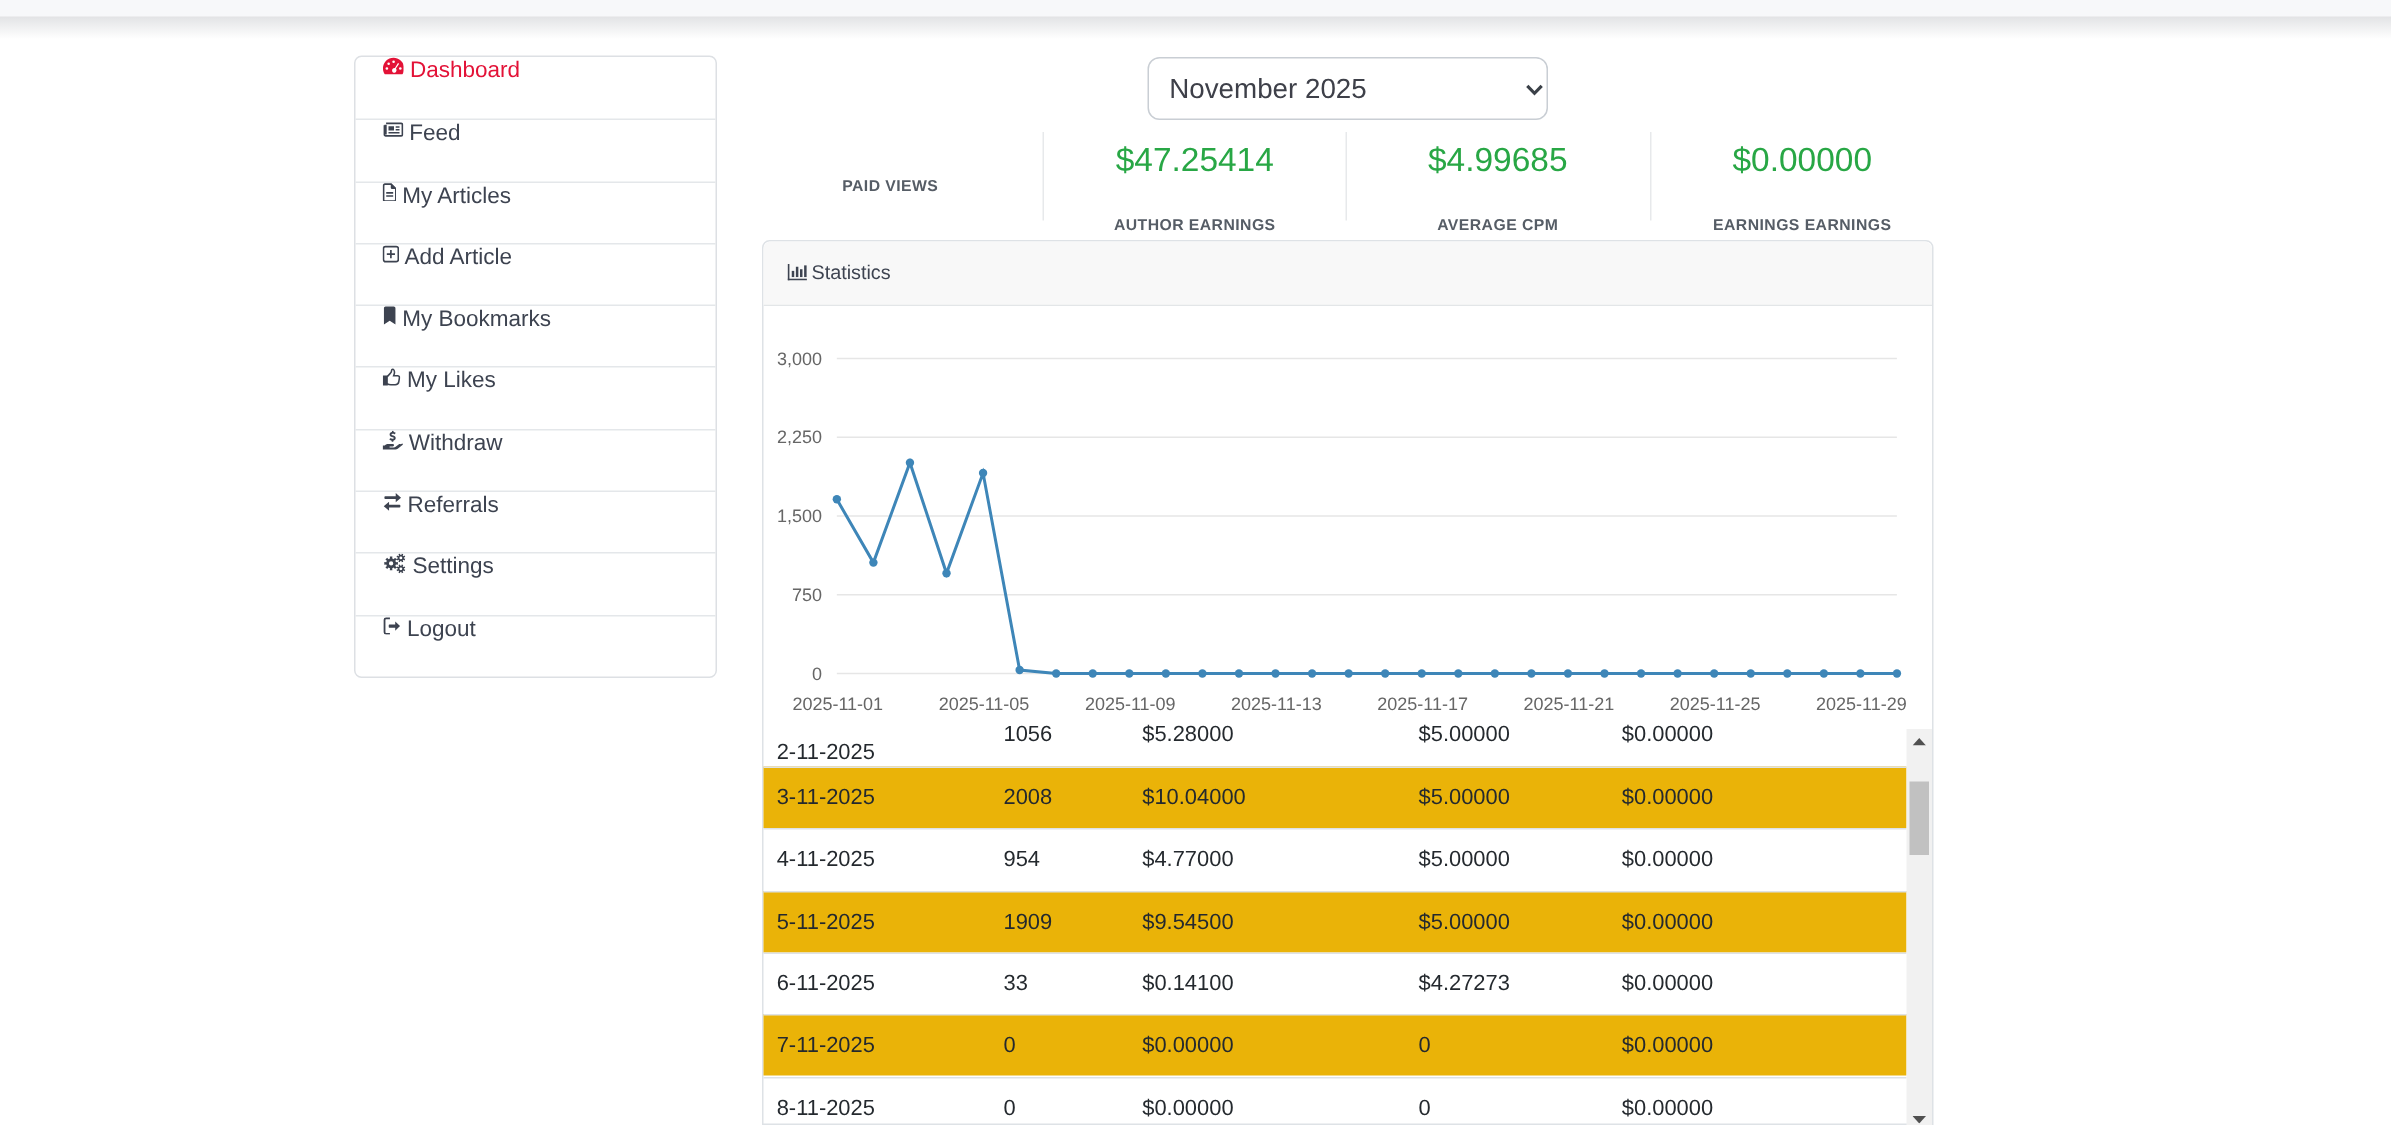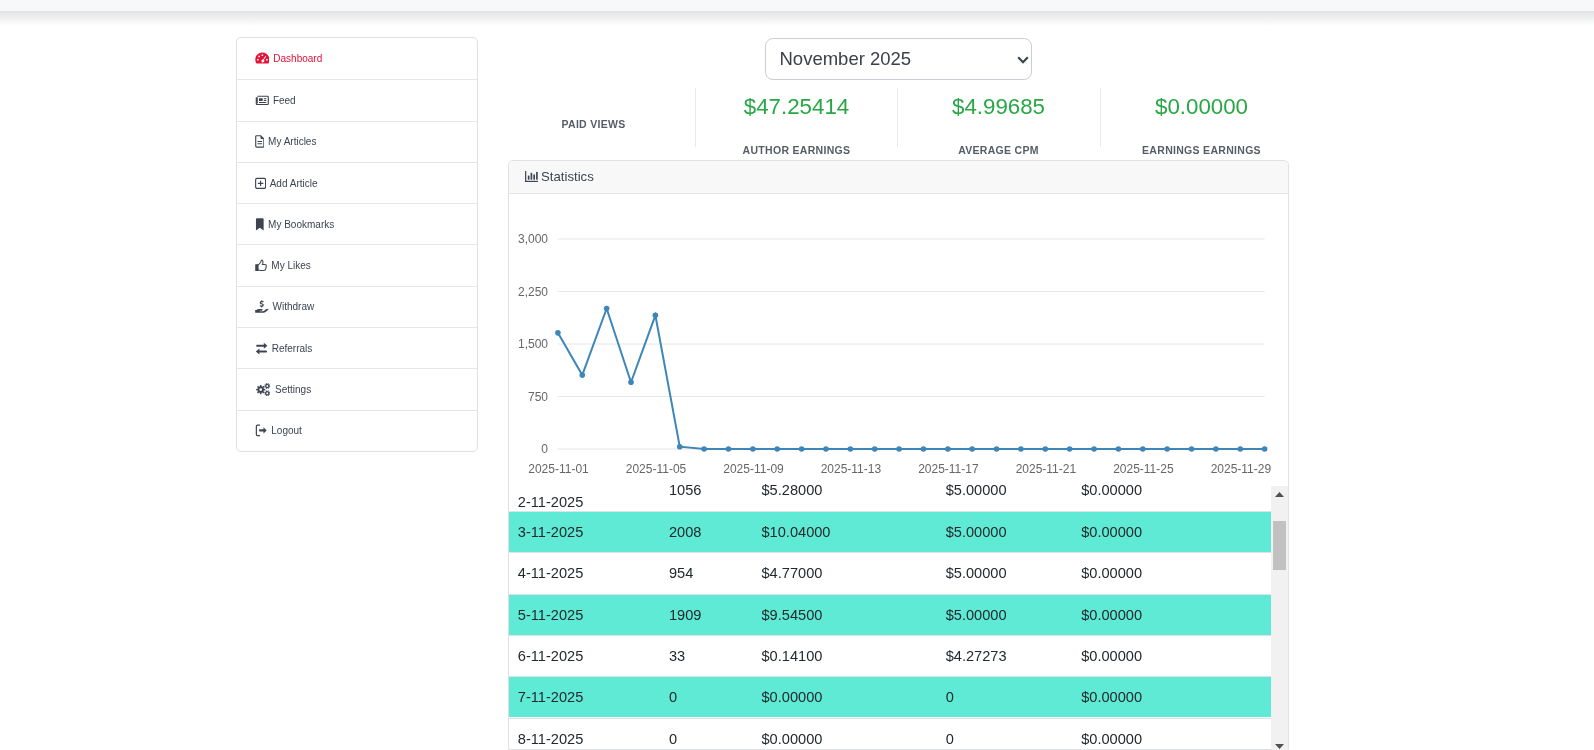--- a/index.html
+++ b/index.html
@@ -2,39 +2,39 @@
 <html><head>
 <meta charset="utf-8">
 <style>
 *{margin:0;padding:0;box-sizing:border-box}
 html,body{width:1594px;height:750px;background:#fff;font-family:"Liberation Sans",sans-serif;position:relative;overflow:hidden}
 .abs{position:absolute}
 .navbar{position:absolute;top:0;left:0;width:1594px;height:11px;background:#f7f8fa}
 .navshadow{position:absolute;top:11px;left:0;width:1594px;height:15px;background:linear-gradient(to bottom,rgba(110,115,125,0.20),rgba(110,115,125,0))}
 
 .sidebar{position:absolute;left:236px;top:37px;width:242px;border:1px solid #dde0e4;border-radius:5px;background:#fff}
-.sb-item{height:41.3px;display:flex;align-items:center;padding-left:17.5px;font-size:10px;color:#3d4350;border-top:1px solid #e4e7ea}
+.sb-item{height:41.3px;display:flex;padding-left:17.5px;font-size:15px;color:#3d4350;border-top:1px solid #e4e7ea}
 .sb-item:first-child{border-top:none}
 .sb-item svg{margin-right:4px;flex:none}
 .sb-red{color:#e31237}
 
 .sel{position:absolute;left:765px;top:38px;width:267px;height:41.5px;border:1px solid #c9ced4;border-radius:8px;background:#fff;font-size:18.5px;color:#3e4049;display:flex;align-items:center;padding-left:13.5px}
 .sel svg{position:absolute;right:2px;top:17px}
 
 .stat{position:absolute;width:203px;text-align:center}
 .stat .num{font-size:22.3px;color:#28a745}
 .stat .lbl{font-size:10.5px;font-weight:bold;letter-spacing:0.3px;color:#565d66;margin-top:24px}
 .sdiv{position:absolute;top:88px;width:1px;height:59px;background:#e7e9eb}
 
 .card{position:absolute;left:508px;top:160px;width:781px;height:590px;border:1px solid #dee2e6;border-radius:5px 5px 0 0;background:#fff}
-.card-hd{height:33px;background:#f8f8f8;border-bottom:1px solid #e3e6e8;border-radius:5px 5px 0 0;display:flex;align-items:center;padding-left:16px;font-size:13.2px;color:#3d4350}
+.card-hd{height:43px;background:#f8f8f8;border-bottom:1px solid #e3e6e8;border-radius:5px 5px 0 0;display:flex;align-items:center;padding-left:16px;font-size:13.2px;color:#3d4350}
 .card-hd svg{margin-right:3px}
 
 .trow{position:absolute;left:509px;width:762px;border-top:1px solid #dee2e6;font-size:14.6px;color:#24292e}
-.trow.gray{background:#5eead4}
+.trow.gray{background:#eab308}
 .trow span{position:absolute;white-space:nowrap}
 .c1{left:8.8px}.c2{left:160px}.c3{left:252.5px}.c4{left:436.7px}.c5{left:572.2px}
 
 .sbar{position:absolute;left:1271px;top:486px;width:17px;height:264px;background:#f1f1f1}
 .sthumb{position:absolute;left:1273px;top:520.7px;width:13px;height:49.6px;background:#c1c1c1}
 .sarr{position:absolute;left:1271px;width:17px;height:17px;display:flex;align-items:center;justify-content:center}
 </style>
 </head>
 <body>
 <div class="navbar"></div>

